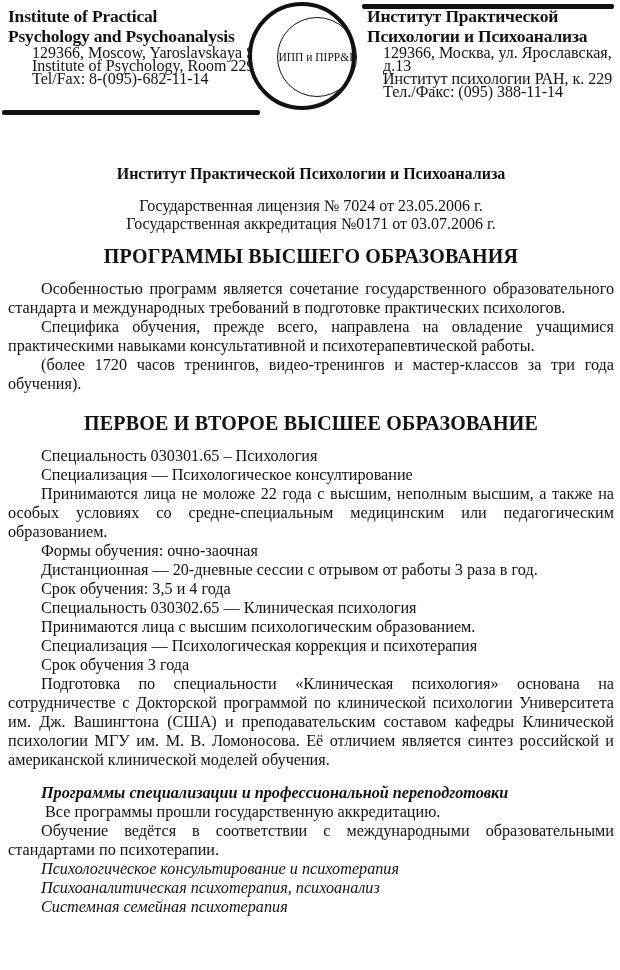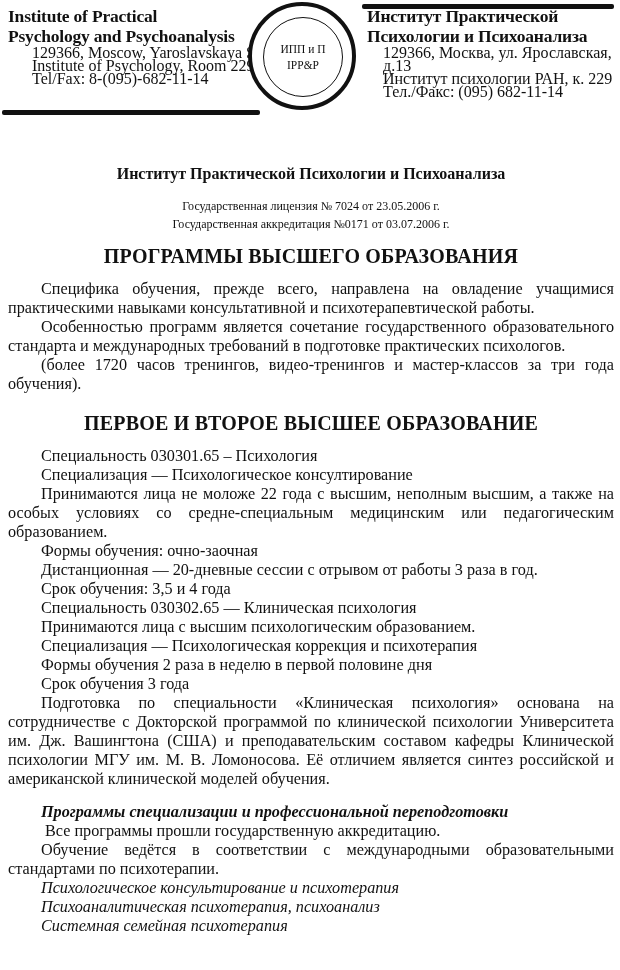--- a/index.html
+++ b/index.html
@@ -9,25 +9,25 @@
     }
     .letterhead { position: absolute; left: 0; top: 0; width: 620px; height: 120px; }
     .lh-left { position: absolute; left: 8px; top: 6px; }
     .lh-right { position: absolute; left: 367px; top: 6px; }
     .lh-title { font-weight: bold; font-size: 17.5px; line-height: 20px; letter-spacing: -0.2px; }
     .lh-addr { font-size: 16px; line-height: 13px; margin-left: 24px; }
     .lh-right .lh-addr { margin-left: 16px; }
     .rule-top { position: absolute; left: 362px; top: 4px; width: 252px; height: 5px; background: #111; border-radius: 2px; }
     .rule-bottom { position: absolute; left: 2px; top: 110px; width: 258px; height: 5px; background: #111; border-radius: 2px; }
     .seal-outer { position: absolute; left: 248px; top: 2px; width: 108px; height: 108px; border: 4px solid #111; border-radius: 50%; box-sizing: border-box; background: #fff; }
-    .seal-inner { position: absolute; left: 263px; top: 17px; width: 80px; height: 80px; border: 1.5px solid #111; border-radius: 50%; box-sizing: border-box; display: flex; flex-direction: column; align-items: center; justify-content: center; font-size: 11.5px; line-height: 16px; text-align: center; }
+    .seal-inner { position: absolute; left: 277px; top: 17px; width: 80px; height: 80px; border: 1.5px solid #111; border-radius: 50%; box-sizing: border-box; display: flex; flex-direction: row; align-items: center; justify-content: center; font-size: 11.5px; line-height: 16px; text-align: center; }
     .body { position: absolute; left: 8px; top: 144px; width: 606px; font-size: 16.2px; line-height: 19px; margin-top: 20px; }
     .center { text-align: center; }
     .inst-name { font-weight: bold; font-size: 16px; margin-bottom: 14px; }
-    .license { font-size: 12px; line-height: 18px; margin-bottom: 14px; }
+    .license { font-size: 16px; line-height: 18px; margin-bottom: 14px; }
     .section-h { font-weight: bold; font-size: 20px; letter-spacing: 0.2px; margin: 6px 0 14px 0; }
     p { margin: 0; text-align: justify; }
     .ind { text-indent: 33px; }
     .line { padding-left: 33px; text-align: left; }
     .spacer { height: 14px; }
     .sub-h { font-weight: bold; font-style: italic; padding-left: 33px; }
     .it { font-style: italic; padding-left: 33px; }
     .p1 { padding-left: 37px; }
   </style>
 </head>
@@ -49,48 +49,47 @@
   <div class="seal-inner">
     <div>ИПП и П</div>
     <div>IPP&amp;P</div>
   </div>
 
   <div class="lh-right">
     <div class="lh-title">Институт Практической</div>
     <div class="lh-title">Психологии и Психоанализа</div>
     <div class="lh-addr">129366, Москва, ул. Ярославская, д.13</div>
     <div class="lh-addr">Институт психологии РАН, к. 229</div>
-    <div class="lh-addr">Тел./Факс: (095) 682-11-14</div>
+    <div class="lh-addr">Тел./Факс: (095) 388-11-14</div>
   </div>
 </div>
 
 <div class="body">
   <div class="center inst-name">Институт Практической Психологии и Психоанализа</div>
   <div class="center license">
     <div>Государственная лицензия № 7024 от 23.05.2006 г.</div>
     <div>Государственная аккредитация №0171 от 03.07.2006 г.</div>
   </div>
 
   <div class="center section-h">ПРОГРАММЫ ВЫСШЕГО ОБРАЗОВАНИЯ</div>
+  <p class="ind">Особенностью программ является сочетание государственного образовательного стандарта и международных требований в подготовке практических психологов.</p>
   <p class="ind">Специфика обучения, прежде всего, направлена на овладение учащимися практическими навыками консультативной и психотерапевтической работы.</p>
-  <p class="ind">Особенностью программ является сочетание государственного образовательного стандарта и международных требований в подготовке практических психологов.</p>
   <p class="ind">(более 1720 часов тренингов, видео-тренингов и мастер-классов за три года обучения).</p>
 
   <div class="spacer"></div>
   <div class="center section-h">ПЕРВОЕ И ВТОРОЕ ВЫСШЕЕ ОБРАЗОВАНИЕ</div>
   <div class="line">Специальность 030301.65 – Психология</div>
   <div class="line">Специализация — Психологическое консултирование</div>
   <p class="ind">Принимаются лица не моложе 22 года с высшим, неполным высшим, а также на особых условиях со средне-специальным медицинским или педагогическим образованием.</p>
   <div class="line">Формы обучения: очно-заочная</div>
   <div class="line">Дистанционная — 20-дневные сессии с отрывом от работы 3 раза в год.</div>
   <div class="line">Срок обучения: 3,5 и 4 года</div>
   <div class="line">Специальность 030302.65 — Клиническая психология</div>
   <div class="line">Принимаются лица с высшим психологическим образованием.</div>
   <div class="line">Специализация — Психологическая коррекция и психотерапия</div>
-  <div class="line">Формы обучения 2 раза в неделю в первой половине дня</div>
   <div class="line">Срок обучения 3 года</div>
   <p class="ind">Подготовка по специальности «Клиническая психология» основана на сотрудничестве с Докторской программой по клинической психологии Университета им. Дж. Вашингтона (США) и преподавательским составом кафедры Клинической психологии МГУ им. М. В. Ломоносова. Её отличием является синтез российской и американской клинической моделей обучения.</p>
 
   <div class="spacer"></div>
   <div class="sub-h">Программы специализации и профессиональной переподготовки</div>
   <div class="p1 line" style="padding-left:37px">Все программы прошли государственную аккредитацию.</div>
   <p class="ind">Обучение ведётся в соответствии с международными образовательными стандартами по психотерапии.</p>
   <div class="it">Психологическое консультирование и психотерапия</div>
   <div class="it">Психоаналитическая психотерапия, психоанализ</div>
   <div class="it">Системная семейная психотерапия</div>

